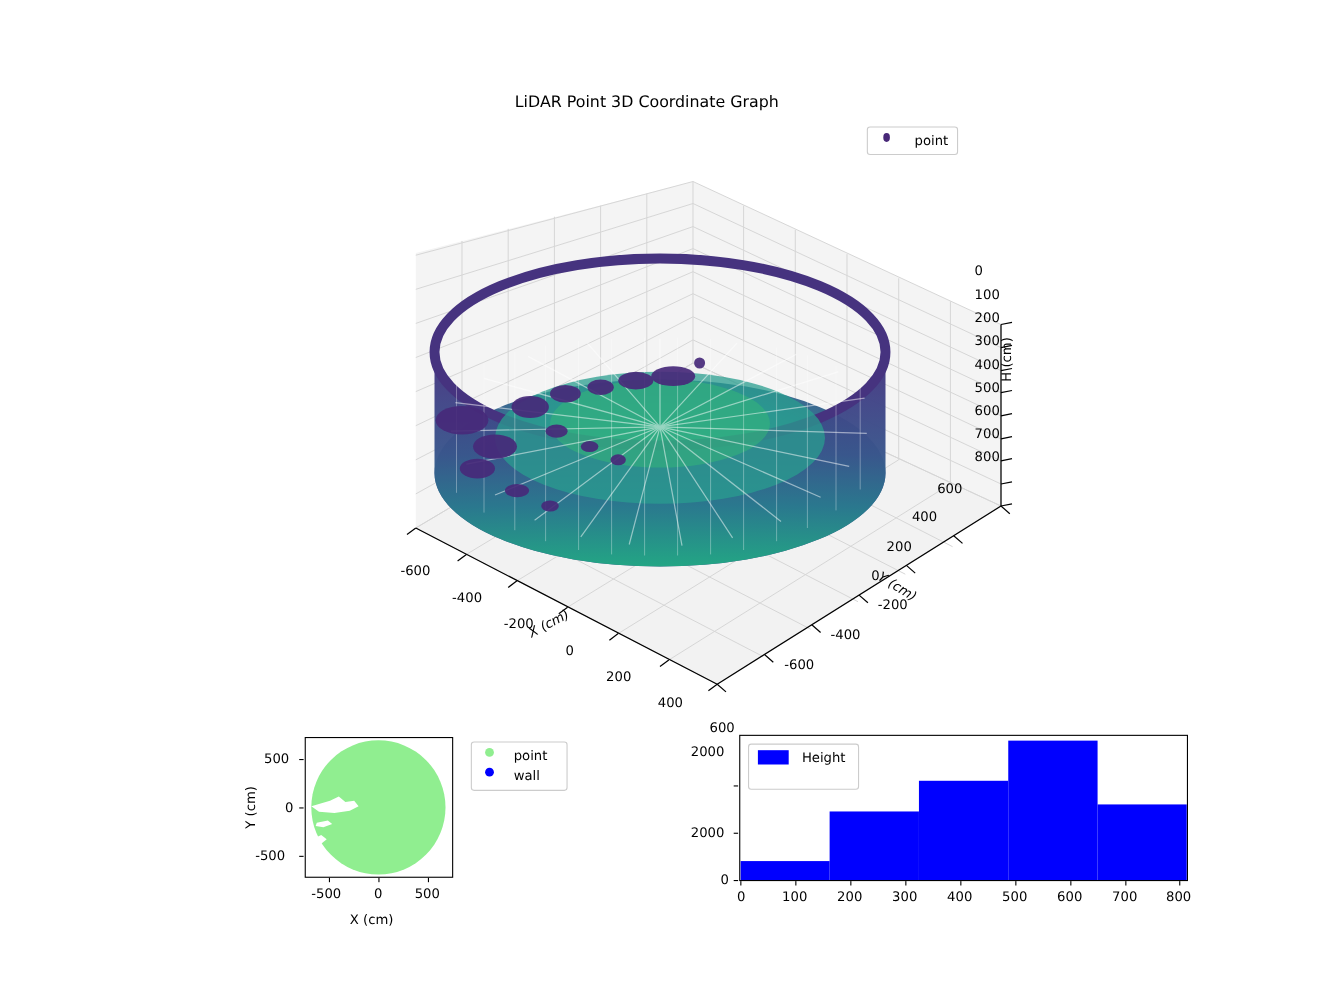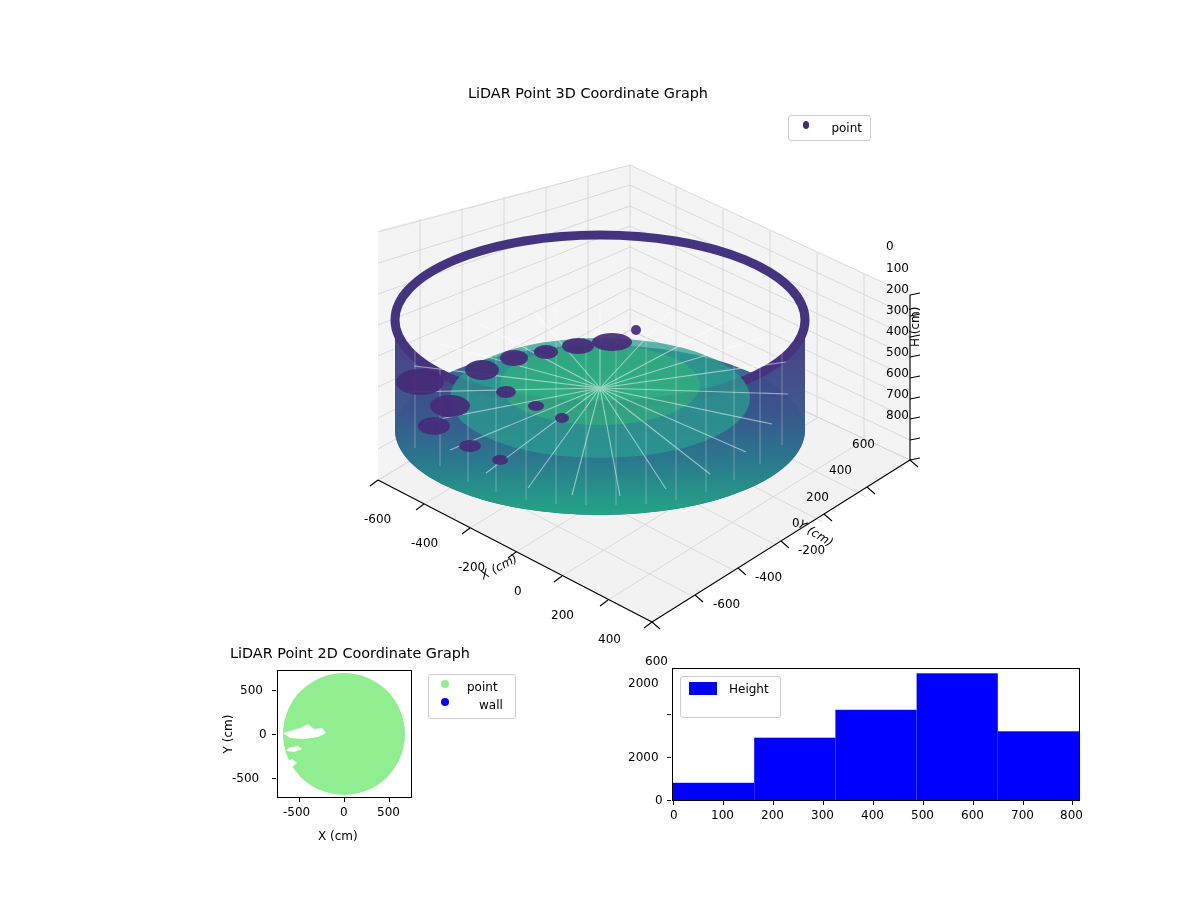--- a/index.html
+++ b/index.html
@@ -358,21 +358,20 @@
   <div class="ticklabel" style="left:886px;top:282px;">200</div>
   <div class="ticklabel" style="left:886px;top:303px;">300</div>
   <div class="ticklabel" style="left:886px;top:324px;">400</div>
   <div class="ticklabel" style="left:886px;top:345px;">500</div>
   <div class="ticklabel" style="left:886px;top:366px;">600</div>
   <div class="ticklabel" style="left:886px;top:387px;">700</div>
   <div class="ticklabel" style="left:886px;top:408px;">800</div>
 
   <div class="axlabel rot90" style="left:895px;top:320px;width:40px;text-align:center;">H (cm)</div>
 
-  <div class="title" style="left:205px;top:645px;width:290px;">LiDAR Point 2D Coordinate Graph</div>
 
   <div id="ax2d-frame">
     <svg width="133" height="126" viewBox="0 0 133 126">
 
       <circle cx="66" cy="63" r="61" fill="#90ee90"></circle>
 
       <g fill="#ffffff">
         <path d="M 5,62 L 22,57 L 30,53 L 36,58 L 44,57 L 48,62 L 40,66 L 26,68 L 12,67 Z"></path>
         <path d="M 10,77 L 20,75 L 24,78 L 16,81 L 9,80 Z"></path>
         <path d="M 6,92 L 14,88 L 19,92 L 14,96 L 7,96 Z"></path>
@@ -398,21 +397,21 @@
   <div class="axlabel" style="left:318px;top:829px;">X (cm)</div>
   <div class="axlabel rot90" style="left:203px;top:727px;width:50px;text-align:center;">Y (cm)</div>
 
   <div class="legend" style="left:428px;top:674px;width:88px;height:45px;">
     <div class="legend-row">
       <span class="legend-marker" style="background:#90ee90;margin-left:4px;"></span>
       <span class="legend-label" style="margin-left:18px;">point</span>
     </div>
     <div class="legend-row">
       <span class="legend-marker" style="background:#0000ff;margin-left:4px;"></span>
-      <span class="legend-label" style="margin-left:30px;">wall</span>
+      <span class="legend-label" style="margin-left:18px;">wall</span>
     </div>
   </div>
 
 
   <div id="axhist-frame">
     <svg width="406" height="131" viewBox="0 0 406 131" preserveAspectRatio="none">
 
       <rect x="0" y="113.8" width="81.2" height="17.2" fill="#0000ff"></rect>
       <rect x="81.2" y="68.7" width="81.2" height="62.3" fill="#0000ff"></rect>
       <rect x="162.4" y="40.8" width="81.2" height="90.2" fill="#0000ff"></rect>

